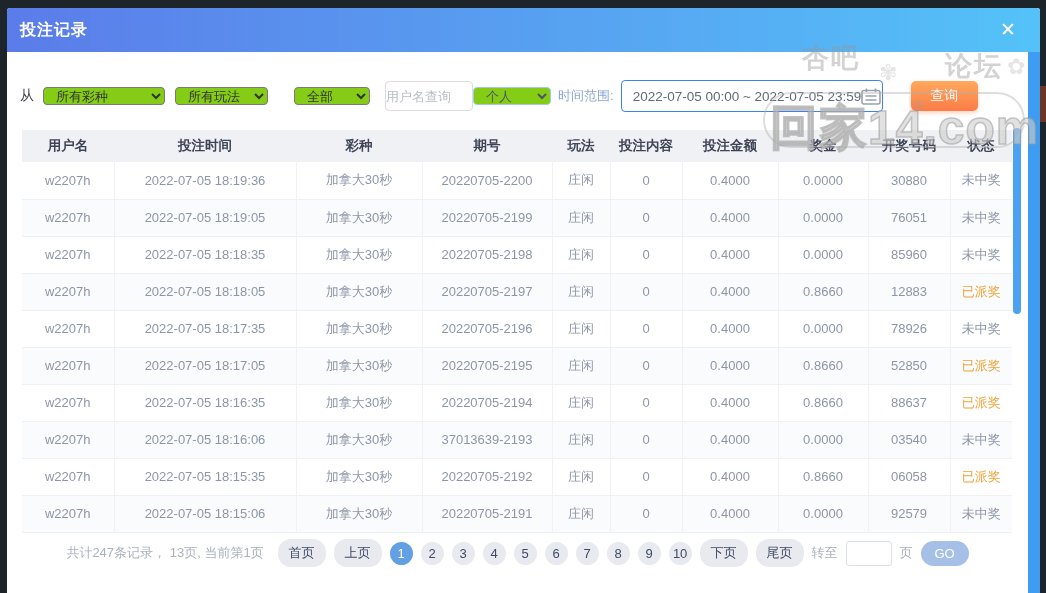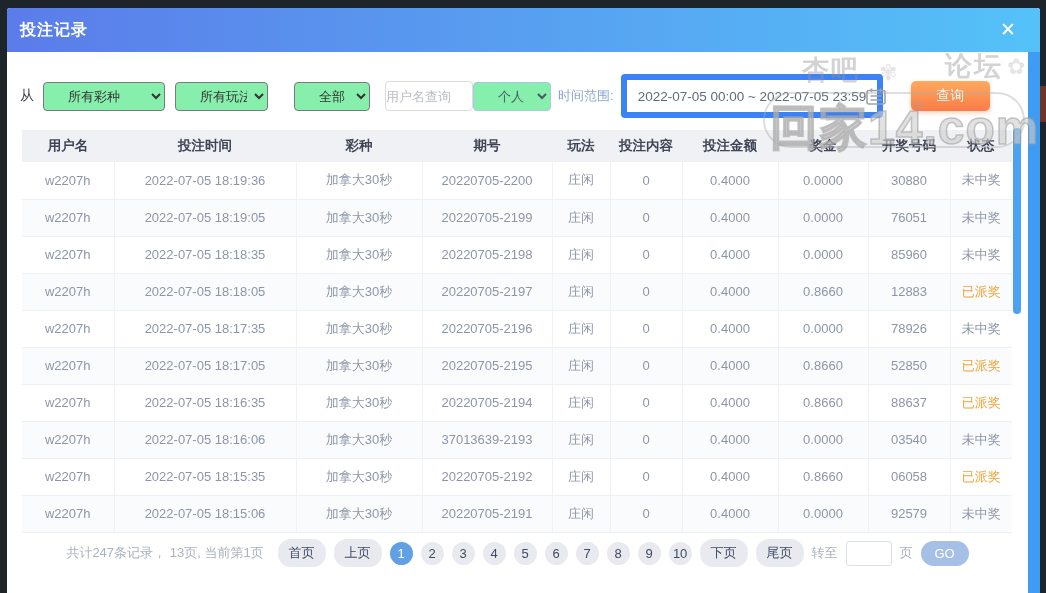--- a/index.html
+++ b/index.html
@@ -16,37 +16,37 @@
   .modal-header { position:absolute; left:0; top:0; width:100%; height:44px;
                   background:linear-gradient(90deg,#5b7ce9 0%,#54c2f8 100%); }
   .modal-title { position:absolute; left:13px; top:0; line-height:44px; color:#ffffff;
                  font-size:16px; font-weight:bold; letter-spacing:1px; white-space:nowrap; }
   .modal-close { position:absolute; right:24px; top:0; line-height:44px; color:#ffffff;
                  font-size:19px; font-weight:bold; cursor:pointer; }
 
   
   .filters { position:absolute; left:13px; top:72px; height:32px; display:flex; align-items:center; white-space:nowrap; }
   .flabel { font-size:14px; color:#3a3f49; margin-right:9px; }
-  .filters select { height:29px; border:1px solid #7a7a7a; border-radius:4px; background:#86efac;
-                    font-size:13px; color:#333; padding:0 4px 0 20px;
+  .filters select { height:18px; border:1px solid #7a7a7a; border-radius:4px; background:#84cc16;
+                    font-size:13px; color:#333; padding:0 4px 0 8px;
                     font-family:"Liberation Sans","DejaVu Sans",sans-serif; }
   .sel-lottery { width:122px; margin-right:10px; }
   .sel-play   { width:93px;  margin-right:26px; }
   .sel-scope  { width:76px;  margin-right:15px; }
   .username-input { width:88px; height:30px; border:1px solid #dcdcdc; border-radius:4px;
                     font-size:13px; padding:0 0; color:#555;
                     font-family:"Liberation Sans","DejaVu Sans",sans-serif; }
   .username-input::placeholder { color:#b9bdc6; }
   .sel-person { width:78px; border:1px solid #a6c8ee !important; color:#4a5668 !important; margin-right:7px; }
   .time-label { font-size:13px; color:#8ba6cd; margin-right:7px; }
-  .date-box { width:262px; height:44px; border:6px solid #3b82f6; border-radius:4px;
+  .date-box { width:262px; height:32px; border:1px solid #3b82f6; border-radius:4px;
               display:flex; align-items:center; justify-content:space-between; padding:0 8px 0 11px; }
   .date-text { font-size:13.5px; color:#5f6b7a; }
   .cal-icon { width:20px; height:17px; flex:0 0 auto; }
-  .search-btn { margin-left:28px; width:79px; height:30px; border:none; border-radius:5px;
+  .search-btn { margin-left:28px; width:67px; height:30px; border:none; border-radius:5px;
                 background:linear-gradient(180deg,#ffa95e 0%,#fb7b47 100%);
                 color:#fff; font-size:14px; cursor:pointer; box-shadow:0 2px 4px rgba(251,123,71,.35);
                 font-family:"Liberation Sans","DejaVu Sans",sans-serif; }
 
   
   .bet-table { position:absolute; left:15px; top:122px; width:990px; border-collapse:collapse; table-layout:fixed; }
   .bet-table col.c1{width:92px}.bet-table col.c2{width:182px}.bet-table col.c3{width:126px}
   .bet-table col.c4{width:130px}.bet-table col.c5{width:58px}.bet-table col.c6{width:72px}
   .bet-table col.c7{width:96px}.bet-table col.c8{width:90px}.bet-table col.c9{width:82px}
   .bet-table col.c10{width:62px}
@@ -73,21 +73,21 @@
   .pg-num.active { background:#61a0e3; color:#fff; }
   .pg-goto-label { font-size:13px; color:#abb1bd; }
   .pg-goto-input { width:46px; height:25px; border:1px solid #dcdfe6; border-radius:3px; padding:0 5px;
                    font-size:13px; color:#555; font-family:"Liberation Sans","DejaVu Sans",sans-serif; }
   .pg-go { width:48px; height:25px; border:none; border-radius:13px; background:#a6bfe7; color:#fff;
            font-size:13px; cursor:pointer; font-family:"Liberation Sans","DejaVu Sans",sans-serif; }
 
   
   .watermark { position:absolute; left:0; top:0; width:100%; height:100%; pointer-events:none; z-index:30; }
   .wm-small { position:absolute; font-size:27px; font-weight:bold; color:rgba(150,150,150,.42); letter-spacing:2px; }
-  .wm-xingba { left:795px; top:44px; }
+  .wm-xingba { left:795px; top:32px; }
   .wm-luntan { left:938px; top:40px; }
   .wm-big { position:absolute; left:763px; top:88px; font-size:48px; font-weight:bold; letter-spacing:1px;
             color:rgba(255,255,255,.35); -webkit-text-stroke:1.5px rgba(150,150,150,.5);
             text-shadow:0 0 1px rgba(140,140,140,.4); }
   .wm-plate { position:absolute; left:756px; top:84px; width:262px; height:56px;
               border:2px solid rgba(172,172,172,.4); border-radius:28px; }
   .wm-orn { position:absolute; color:rgba(160,160,160,.28); font-size:22px; }
   .orn1 { left:872px; top:52px; } .orn2 { left:1000px; top:46px; } .orn3 { left:905px; top:88px; font-size:16px; }
 </style>
 </head>

